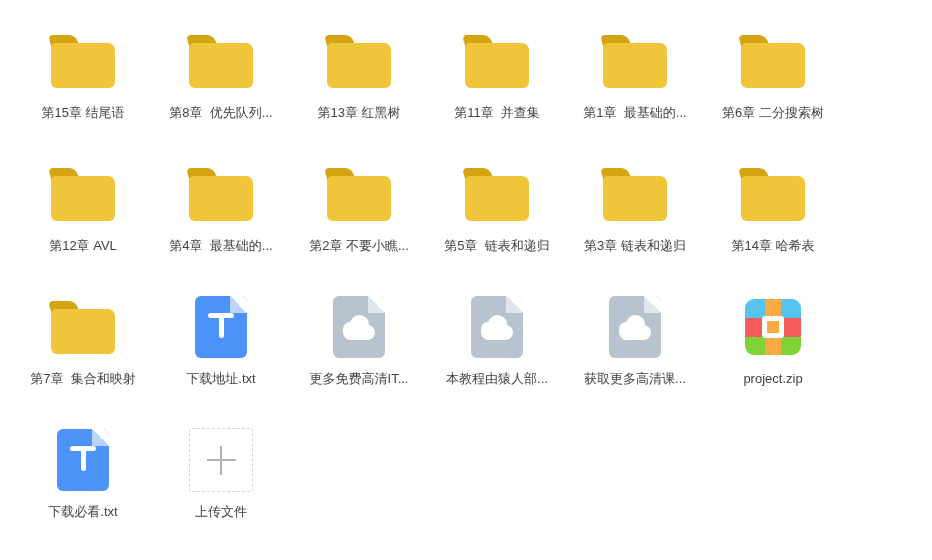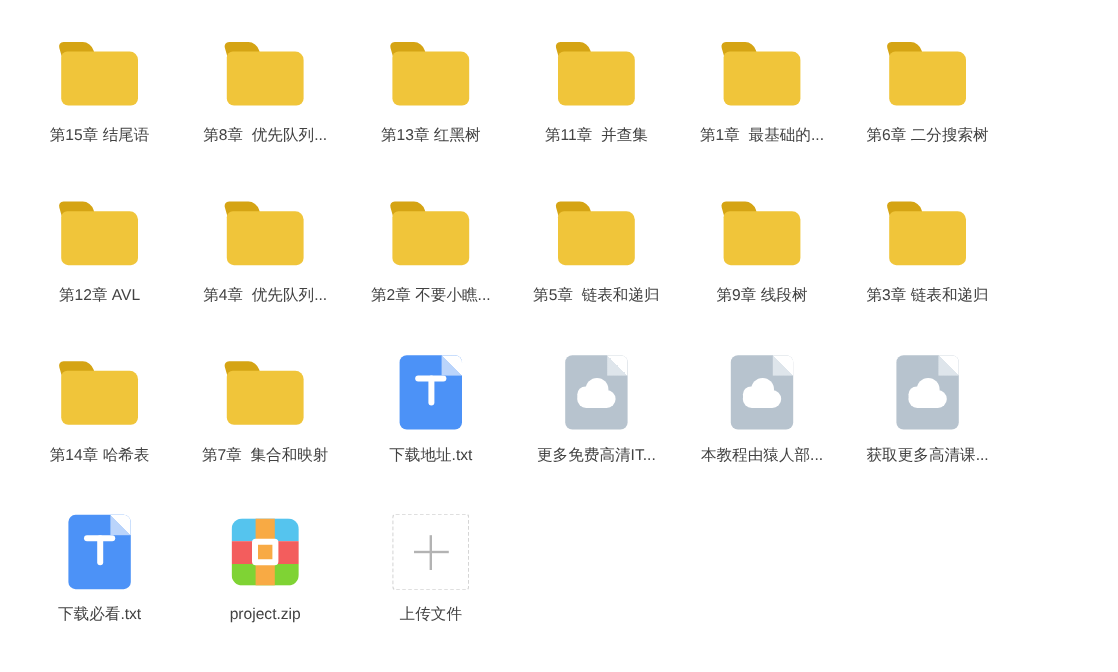--- a/index.html
+++ b/index.html
@@ -177,48 +177,39 @@
       </div>
     <div class="label">第12章 AVL</div>
   </div>
   <div class="cell">
     <div class="iconbox">
         <div class="icon-folder">
           <div class="tab"></div>
           <div class="fbody"></div>
         </div>
       </div>
-    <div class="label">第4章  优先队列...</div>
+    <div class="label">第4章  最基础的...</div>
   </div>
   <div class="cell">
     <div class="iconbox">
         <div class="icon-folder">
           <div class="tab"></div>
           <div class="fbody"></div>
         </div>
       </div>
     <div class="label">第2章 不要小瞧...</div>
   </div>
   <div class="cell">
     <div class="iconbox">
         <div class="icon-folder">
           <div class="tab"></div>
           <div class="fbody"></div>
         </div>
       </div>
     <div class="label">第5章  链表和递归</div>
-  </div>
-  <div class="cell">
-    <div class="iconbox">
-        <div class="icon-folder">
-          <div class="tab"></div>
-          <div class="fbody"></div>
-        </div>
-      </div>
-    <div class="label">第9章 线段树</div>
   </div>
 
   <div class="cell">
     <div class="iconbox">
         <div class="icon-folder">
           <div class="tab"></div>
           <div class="fbody"></div>
         </div>
       </div>
     <div class="label">第3章 链表和递归</div>
@@ -276,42 +267,42 @@
   <div class="cell">
     <div class="iconbox">
         <div class="icon-doc gray">
           <div class="cloud">
             <span class="bump"></span>
           </div>
           <div class="fold"></div>
         </div>
       </div>
     <div class="label">获取更多高清课...</div>
-  </div>
-  <div class="cell">
-    <div class="iconbox">
-        <div class="icon-doc blue">
-          <div class="tglyph"></div>
-          <div class="fold"></div>
-        </div>
-      </div>
-    <div class="label">下载必看.txt</div>
   </div>
   <div class="cell">
     <div class="iconbox">
         <div class="icon-zip">
           <div class="band-top"></div>
           <div class="band-mid"></div>
           <div class="band-bot"></div>
           <div class="strap"></div>
           <div class="buckle"></div>
         </div>
       </div>
     <div class="label">project.zip</div>
   </div>
   <div class="cell">
     <div class="iconbox">
+        <div class="icon-doc blue">
+          <div class="tglyph"></div>
+          <div class="fold"></div>
+        </div>
+      </div>
+    <div class="label">下载必看.txt</div>
+  </div>
+  <div class="cell">
+    <div class="iconbox">
         <div class="icon-upload"></div>
       </div>
     <div class="label">上传文件</div>
   </div>
 
 </div>
 
 </body></html>

